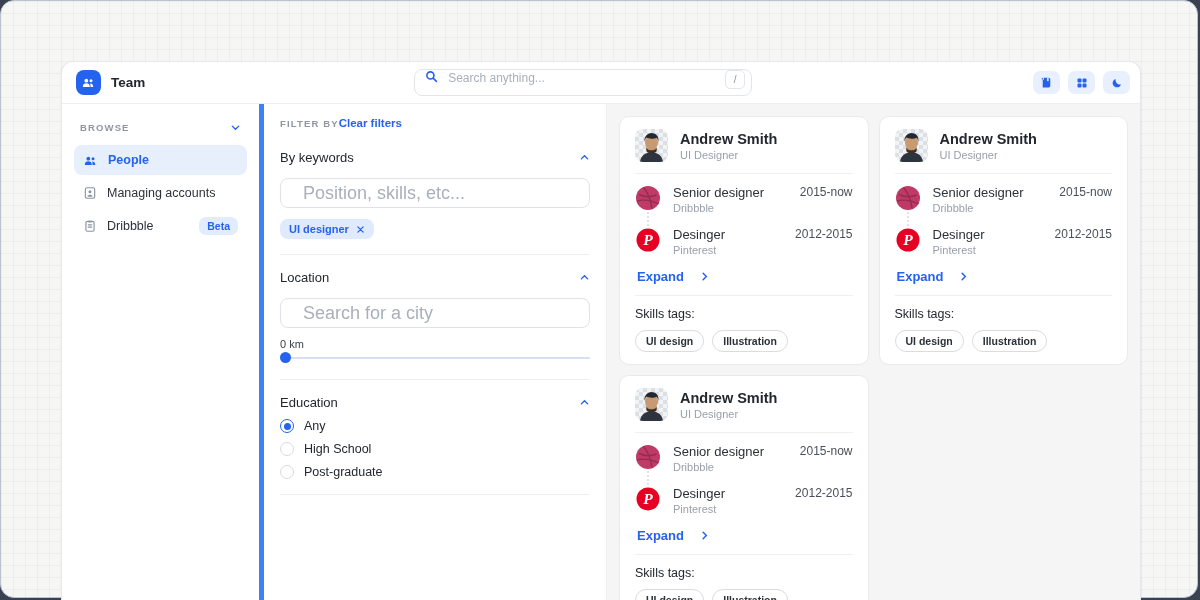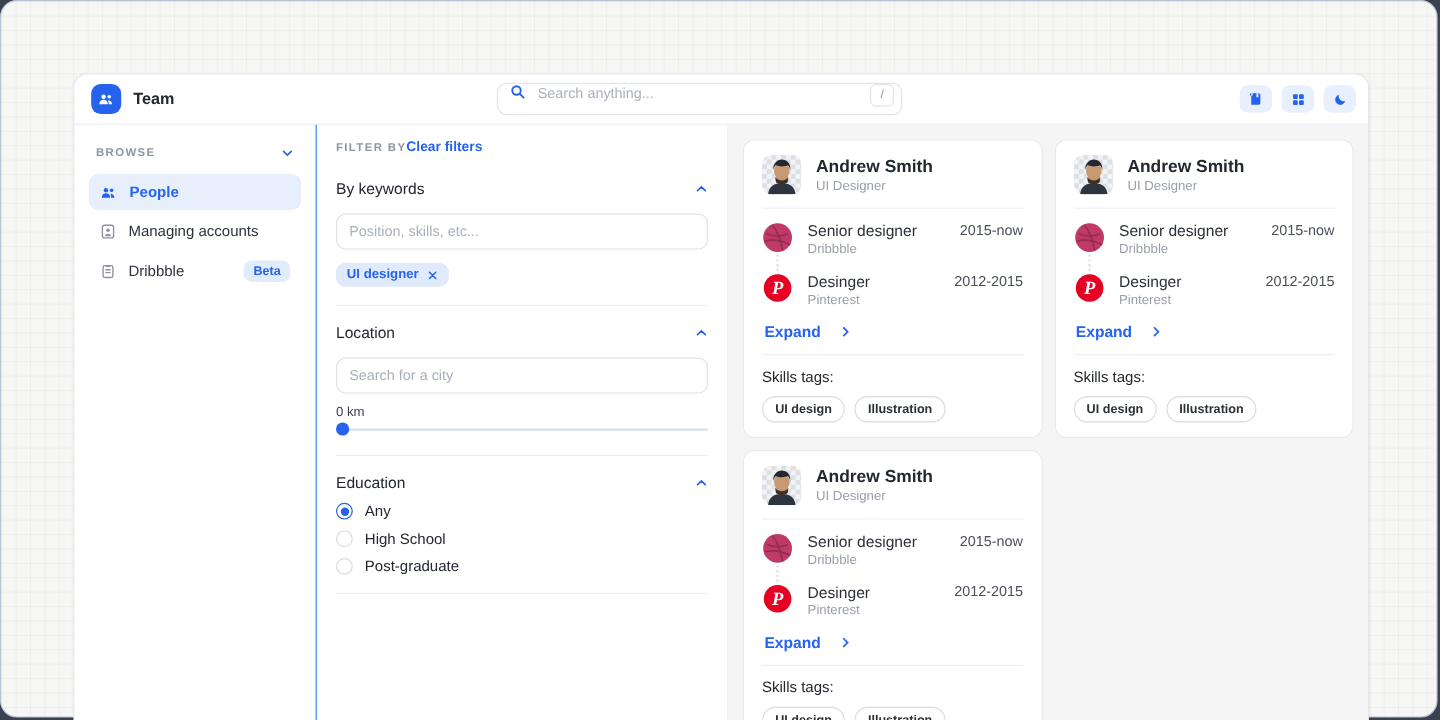--- a/index.html
+++ b/index.html
@@ -38,39 +38,39 @@
   .search-box input{flex:1;border:none;outline:none;font-size:12px;color:#23272f;background:transparent;
     font-family:"Liberation Sans",sans-serif;}
   .search-box input::placeholder{color:#a9b0bb;}
   .hotkey{width:18px;height:17px;border:1px solid #e2e5ea;border-radius:5px;
     font-size:10px;color:#8c93a0;display:flex;align-items:center;justify-content:center;}
   .hdr-actions{display:flex;gap:8px;margin-left:12px;}
   .icon-btn{width:27px;height:23px;border-radius:7px;background:#e8effd;border:none;
     display:flex;align-items:center;justify-content:center;cursor:pointer;padding:0;}
   
   .body-row{flex:1;display:flex;min-height:0;}
-  .sidebar{width:202px;min-width:202px;border-right:1px solid #3b82f6;padding:10px 12px;box-sizing:border-box;}
+  .sidebar{width:202px;min-width:202px;border-right:5px solid #3b82f6;padding:10px 12px;box-sizing:border-box;}
   .browse-row{display:flex;align-items:center;justify-content:space-between;padding:8px 6px 12px 6px;}
   .browse-label{font-size:9.5px;font-weight:700;letter-spacing:.12em;color:#8f96a3;}
   .side-item{height:30px;border-radius:8px;display:flex;align-items:center;gap:10px;
     padding:0 9px;margin-bottom:3px;cursor:pointer;font-size:12.5px;color:#2c313b;}
   .side-item.active{background:#e7effd;color:#2563ef;font-weight:600;}
   .side-item .spacer{flex:1;}
   .beta{background:#e1ecfd;color:#2563ef;font-size:10.5px;font-weight:700;
     padding:3px 8px;border-radius:7px;}
   
   .filters{width:343px;min-width:343px;border-right:1px solid #eceef2;
     padding:13px 16px;box-sizing:border-box;overflow:hidden;}
   .filters-top{display:flex;align-items:center;}
   .filters-label{font-size:9.5px;font-weight:700;letter-spacing:.12em;color:#8f96a3;}
   .clear-link{font-size:11.5px;font-weight:700;color:#2563ef;cursor:pointer;}
   .sec-head{display:flex;align-items:center;justify-content:space-between;cursor:pointer;}
   .sec-title{font-size:13px;color:#23272f;}
   .f-input{width:100%;height:30px;border:1px solid #dfe2e8;border-radius:8px;
-    padding:0 10px;font-size:12px;color:#23272f;box-sizing:border-box;outline:none;
+    padding:0 22px;font-size:18px;color:#23272f;box-sizing:border-box;outline:none;
     font-family:"Liberation Sans",sans-serif;}
   .f-input::placeholder{color:#a9b0bb;}
   .kw-tags{display:flex;gap:8px;margin-top:11px;}
   .kw-tag{display:inline-flex;align-items:center;gap:7px;background:#dfeafc;color:#2563ef;
     font-size:11px;font-weight:700;padding:4px 9px;border-radius:8px;cursor:pointer;}
   .divider{height:1px;background:#eceef2;margin:15px 0;}
   .km-label{font-size:11px;color:#3a3f49;margin:10px 0 2px;}
   .slider{position:relative;height:12px;}
   .slider .track{position:absolute;left:0;right:0;top:5px;height:2px;background:#d7e0f0;border-radius:2px;}
   .slider .knob{position:absolute;left:0;top:0;width:11px;height:11px;border-radius:50%;background:#2563ef;cursor:pointer;}

